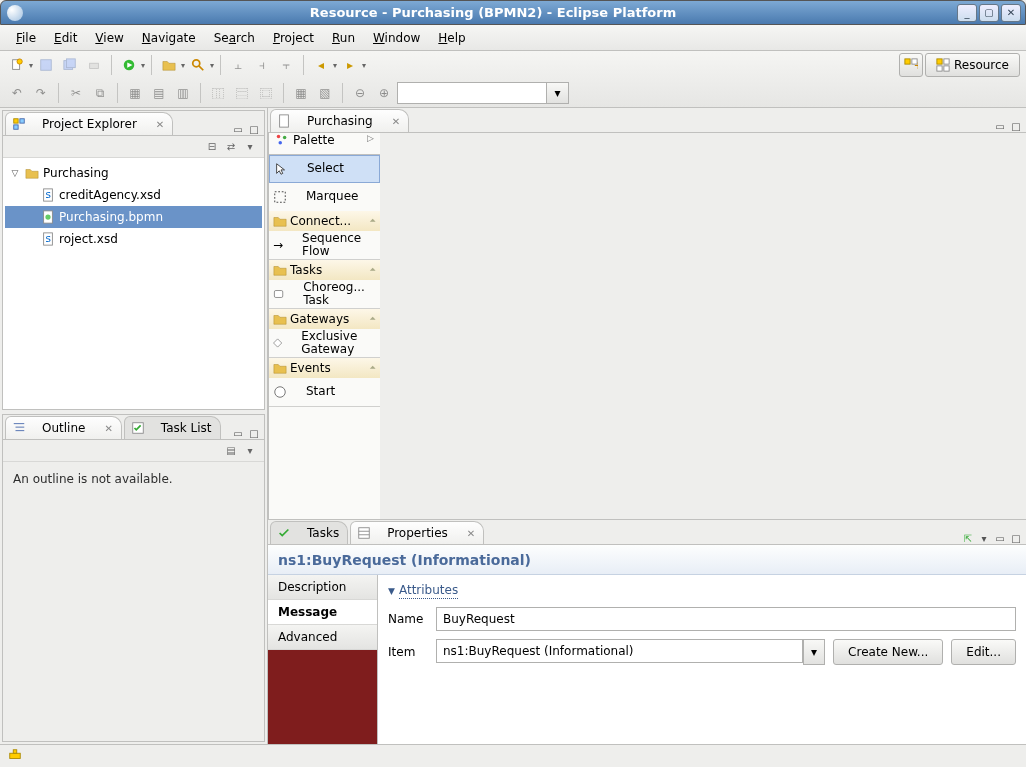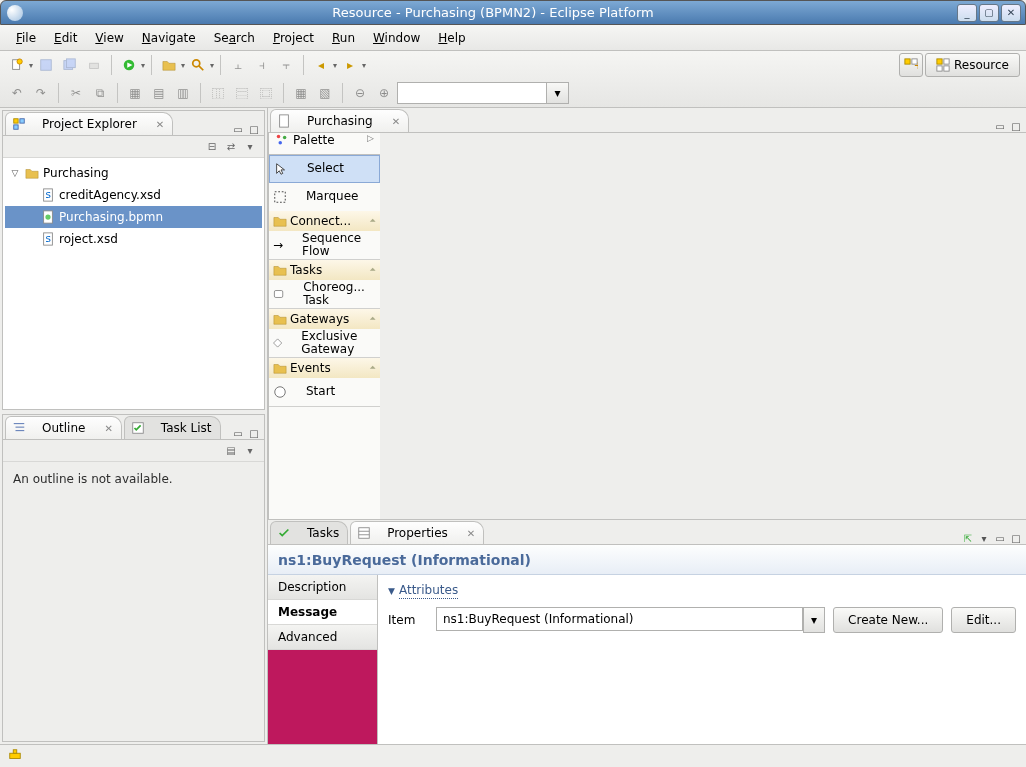--- a/index.html
+++ b/index.html
@@ -1,21 +1,21 @@
 <!DOCTYPE html>
 <html><head>
 <meta charset="utf-8">
 <style>
 * { box-sizing: border-box; margin: 0; padding: 0; font-family: "DejaVu Sans", "Liberation Sans", Arial, sans-serif; font-size: 12px; }
 html, body { width: 1026px; height: 767px; overflow: hidden; background: #eeeeec; }
 
 
 .titlebar { height: 25px; background: linear-gradient(to bottom, #7da9d4 0%, #4a7aaf 100%); display: flex; align-items: center; border-top-left-radius: 6px; border-top-right-radius: 6px; border: 1px solid #555; }
 .titlebar .app-icon { width: 16px; height: 16px; margin: 0 6px; background: radial-gradient(circle at 30% 30%, #fff, #a0c0e0); border-radius: 50%; }
-.titlebar .title { flex: 1; text-align: center; color: #fff; font-weight: normal; font-size: 13px; }
+.titlebar .title { flex: 1; text-align: center; color: #fff; font-weight: bold; font-size: 13px; }
 .titlebar .win-controls { display: flex; gap: 2px; margin-right: 4px; }
 .titlebar .win-btn { width: 20px; height: 18px; background: linear-gradient(to bottom, #eef, #cde); border: 1px solid #678; border-radius: 3px; display: flex; align-items: center; justify-content: center; font-size: 10px; color: #345; cursor: pointer; }
 
 .menubar { height: 26px; background: linear-gradient(to bottom, #f6f6f4, #e8e8e6); border-bottom: 1px solid #c0c0be; display: flex; align-items: center; padding: 0 8px; gap: 2px; }
 .menubar .menu-item { padding: 3px 8px; border-radius: 3px; cursor: pointer; }
 .menubar .underline { text-decoration: underline; }
 
 .toolbars { background: linear-gradient(to bottom, #f5f5f3, #e6e6e4); border-bottom: 1px solid #c0c0be; }
 .toolbar-row { height: 28px; display: flex; align-items: center; padding: 0 6px; gap: 2px; }
 .tb-btn { width: 22px; height: 22px; display: flex; align-items: center; justify-content: center; border: 1px solid transparent; border-radius: 3px; cursor: pointer; }
@@ -87,21 +87,21 @@
 .msg-env::before { content:""; position:absolute; left:0; right:0; top:0; height:0; border-left:12px solid transparent; border-right:12px solid transparent; border-top:8px solid #c2a060; opacity:.35;}
 .msg-label { position:absolute; font-size:10px; color:#777;}
 .msg-line { position:absolute; width:0; border-left: 2px dotted #999;}
 .sel-handles { position:absolute; border:1px dashed #d0a040; pointer-events:none;}
 
 
 .bottom-pane { height: 225px; display:flex; flex-direction:column; border-top:1px solid #c0c0be;}
 .bottom-tabs { height:25px; display:flex; align-items:flex-end; background:#eeeeec; border-bottom:1px solid #c0c0be; position:relative;}
 .props-header { height:30px; background: linear-gradient(to bottom,#fdfefe,#e8eef6); border-bottom:1px solid #c6d2e2; display:flex; align-items:center; padding:0 10px; color:#4a6a9a; font-weight:bold; font-size:14px;}
 .props-body { flex:1; display:flex; background:#fff;}
-.props-cats { width:110px; background:#be185d; border-right:1px solid #c0c0be; text-align:left;}
+.props-cats { width:110px; background:#7f1d1d; border-right:1px solid #c0c0be; text-align:left;}
 .props-cat { height:25px; display:flex; align-items:center; justify-content:flex-start; padding:0 10px; border-bottom:1px solid #d8d8d6; cursor:pointer; background:linear-gradient(to bottom,#f4f4f2,#e4e4e2);}
 .props-cat.active { background:#fff; font-weight:bold;}
 .props-form { flex:1; padding:8px 10px;}
 .section-title { display:flex; align-items:center; gap:4px; color:#3a5a8a; margin-bottom:8px;}
 .section-title .twist{ font-size:9px; color:#3a5a8a;}
 .section-title .stext{ border-bottom:1px dotted #3a5a8a; padding-bottom:1px;}
 .form-row { display:flex; align-items:center; gap:8px; margin-bottom:8px;}
 .form-row label { width:40px; text-align:left;}
 .form-row input[type=text]{ flex:1; height:24px; border:1px solid #b0b0ae; padding:0 6px; background:#fff;}
 .combo { display:flex; flex:1;}
@@ -494,20 +494,24 @@
           <div class="props-cat">
               <span>Advanced</span>
             </div>
         </div>
         <div class="props-form">
           <div class="section-title">
               <span class="twist">▼</span>
               <span class="stext">Attributes</span>
             </div>
           <div class="form-row">
+            <label>Name</label>
+            <input type="text" value="BuyRequest" style="">
+          </div>
+          <div class="form-row">
             <label>Item</label>
             <div class="combo">
               <input type="text" value="ns1:BuyRequest (Informational)" style="">
               <div class="cbtn">▾</div>
             </div>
             <button class="push-btn">Create New...</button>
             <button class="push-btn">Edit...</button>
           </div>
         </div>
       </div>

